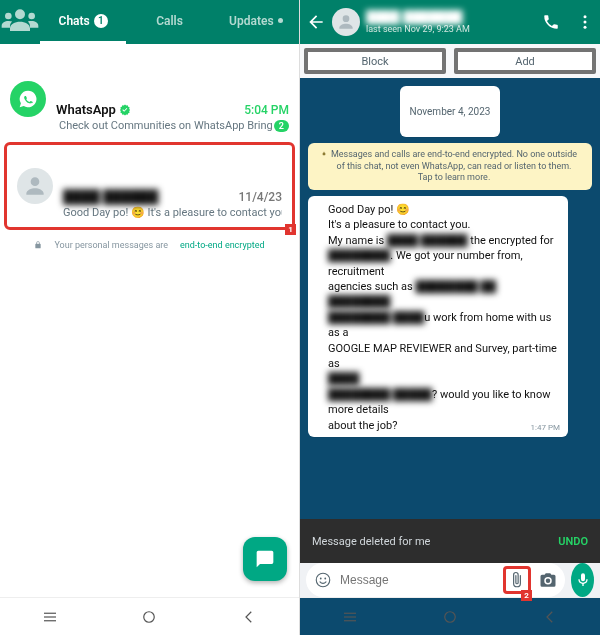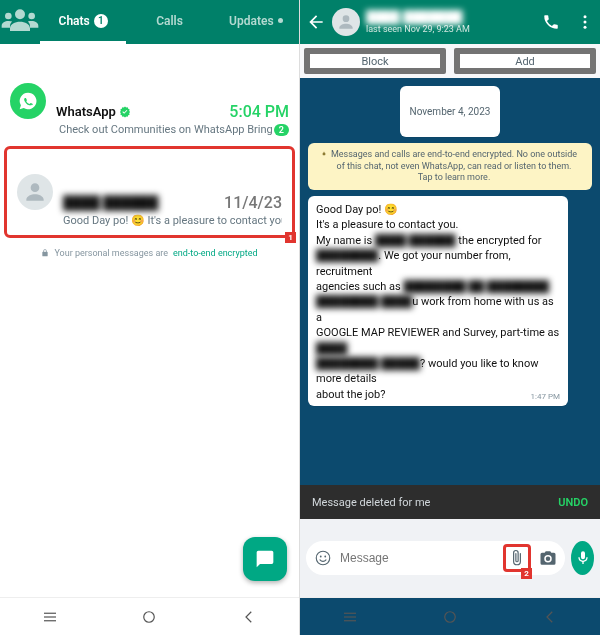--- a/index.html
+++ b/index.html
@@ -109,21 +109,21 @@
     font-weight: 600;
     color: #111;
     display: flex;
     align-items: center;
     gap: 3px;
   }
   .verified-badge {
     width: 12px; height: 12px; fill: #25d366;
   }
   .chat-time {
-    font-size: 16px;
+    font-size: 12px;
     color: #25d366;
     font-weight: 500;
   }
   .chat-time.muted { color: #777; }
   .chat-row2 {
     display: flex;
     justify-content: space-between;
     align-items: center;
     margin-top: 2px;
   }
@@ -171,21 +171,21 @@
     filter: blur(3px);
   }
   .encryption-note {
     text-align: left;
     font-size: 9px;
     color: #8696a0;
     margin-top: 10px;
     display: flex;
     justify-content: center;
     align-items: center;
-    gap: 5px;
+    gap: 12px;
   }
   .encryption-note .link { color: #00a884; }
   .fab {
     position: absolute;
     bottom: 54px;
     right: 12px;
     width: 44px;
     height: 44px;
     background: #00a884;
     border-radius: 12px;
@@ -234,21 +234,21 @@
     display: flex;
     height: 34px;
   }
   .action-btn {
     flex: 1;
     font-size: 11px;
     color: #54656f;
     display: flex;
     align-items: center;
     justify-content: center;
-    border: 6px solid #737373;
+    border: 4px solid #737373;
     margin: 4px;
     border-radius: 2px;
     background: #fff;
   }
   .messages {
     flex: 1;
     overflow: hidden;
     padding: 8px;
     display: flex;
     flex-direction: column;
@@ -271,51 +271,51 @@
     padding: 6px 14px;
     border-radius: 6px;
     line-height: 1.3;
     display: flex;
     justify-content: center;
     gap: 4px;
   }
   .msg-bubble {
     background: #fff;
     border-radius: 6px;
-    padding: 6px 8px 4px 8px;
+    padding: 6px 8px 4px 20px;
     font-size: 11px;
     color: #111;
     line-height: 1.4;
     max-width: 260px;
     box-shadow: 0 1px 0 rgba(0,0,0,.06);
     align-self: flex-start;
     position: relative;
   }
   .msg-time {
     font-size: 8px;
     color: #8696a0;
     float: right;
     margin-left: 6px;
     margin-top: 4px;
   }
   .msg-blur { filter: blur(3px); display: inline; }
   .deleted-bar {
     background: #2d2d2d;
     color: #d1d7db;
     font-size: 11px;
-    height: 34px;
+    height: 44px;
     display: flex;
     align-items: center;
     padding: 0 12px;
     justify-content: space-between;
   }
   .deleted-bar .undo { color: #25d366; font-weight: 600; font-size: 11px; }
   .input-bar {
     background: #f0f2f5;
-    padding: 22px 6px;
+    padding: 0 6px;
     display: flex;
     align-items: center;
     gap: 6px;
   }
   .msg-input {
     flex: 1;
     height: 34px;
     background: #fff;
     border-radius: 20px;
     display: flex;

